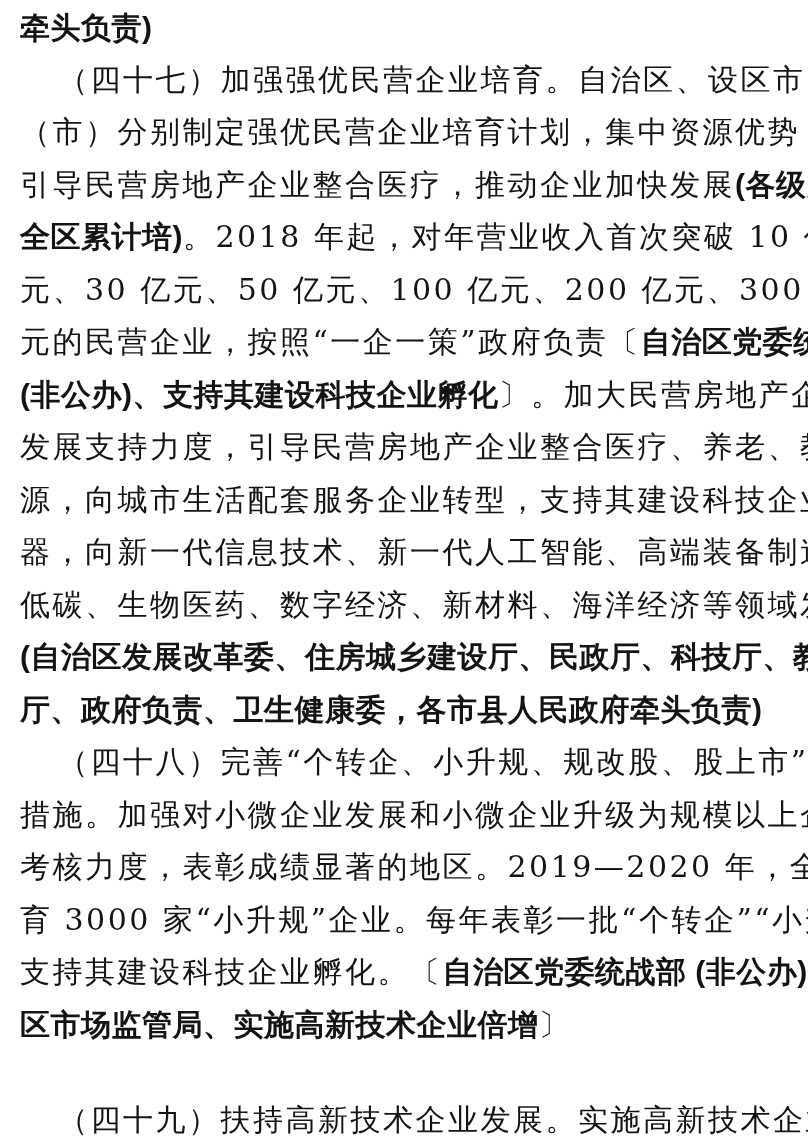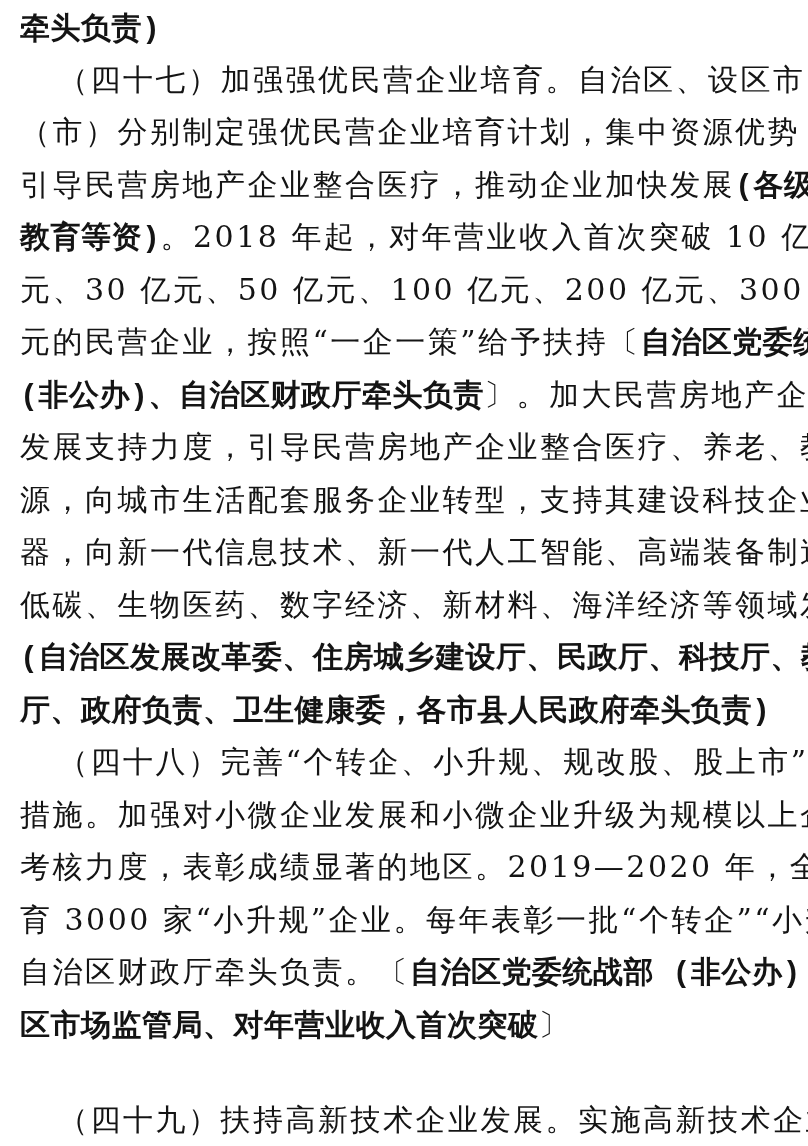--- a/index.html
+++ b/index.html
@@ -4,43 +4,43 @@
 <style>
   html, body { margin: 0; padding: 0; background: #ffffff; }
   body { width: 808px; height: 1146px; position: relative; overflow: hidden;
          font-family: "DejaVu Serif", "Liberation Serif", serif; color: #141414; }
   .page { position: absolute; left: 0; top: 0; width: 808px; height: 1146px; }
   .line { position: absolute; left: 20px; width: 772px; height: 40px;
           font-size: 30px; line-height: 40px; white-space: nowrap;
           letter-spacing: 2.5px; text-align: justify; text-align-last: justify; }
   .line.indent { left: 58px; width: 734px; }
   .line.short { text-align-last: left; }
-  .b { font-family: Liberation Mono, monospace; font-weight: bold;
+  .b { font-family: Liberation Sans, sans-serif; font-weight: bold;
        letter-spacing: 0.5px; }
 </style>
 </head>
 <body>
 
 <div class="page">
   <div id="lines">
       <div class="line short" style="top: 8px;"><span class="b">牵头负责)</span></div>
       <div class="line indent" style="top: 60px;"><span>（四十七）加强强优民营企业培育。自治区、设区市、县</span></div>
       <div class="line" style="top: 112px;"><span>（市）分别制定强优民营企业培育计划，集中资源优势，对纳入</span></div>
       <div class="line" style="top: 165px;"><span>引导民营房地产企业整合医疗，推动企业加快发展</span><span class="b">(各级党委、</span></div>
-      <div class="line" style="top: 217px;"><span class="b">教育等资)</span><span>。2018 年起，对年营业收入首次突破 10 亿元、20 亿</span></div>
+      <div class="line" style="top: 217px;"><span class="b">全区累计培)</span><span>。2018 年起，对年营业收入首次突破 10 亿元、20 亿</span></div>
       <div class="line" style="top: 270px;"><span>元、30 亿元、50 亿元、100 亿元、200 亿元、300 亿元、500 亿</span></div>
-      <div class="line" style="top: 322px;"><span>元的民营企业，按照“一企一策”给予扶持〔</span><span class="b">自治区党委统战部</span></div>
-      <div class="line" style="top: 375px;"><span class="b">(非公办)、自治区财政厅牵头负责</span><span>〕。加大民营房地产企业转型</span></div>
+      <div class="line" style="top: 322px;"><span>元的民营企业，按照“一企一策”政府负责〔</span><span class="b">自治区党委统战部</span></div>
+      <div class="line" style="top: 375px;"><span class="b">(非公办)、支持其建设科技企业孵化</span><span>〕。加大民营房地产企业转型</span></div>
       <div class="line" style="top: 427px;"><span>发展支持力度，引导民营房地产企业整合医疗、养老、教育等资</span></div>
       <div class="line" style="top: 480px;"><span>源，向城市生活配套服务企业转型，支持其建设科技企业孵化</span></div>
       <div class="line" style="top: 532px;"><span>器，向新一代信息技术、新一代人工智能、高端装备制造、绿色</span></div>
       <div class="line short" style="top: 585px;"><span>低碳、生物医药、数字经济、新材料、海洋经济等领域发展。</span></div>
       <div class="line" style="top: 637px;"><span class="b">(自治区发展改革委、住房城乡建设厅、民政厅、科技厅、教育</span></div>
       <div class="line short" style="top: 690px;"><span class="b">厅、政府负责、卫生健康委，各市县人民政府牵头负责)</span></div>
       <div class="line indent" style="top: 742px;"><span>（四十八）完善“个转企、小升规、规改股、股上市”激励</span></div>
       <div class="line" style="top: 795px;"><span>措施。加强对小微企业发展和小微企业升级为规模以上企业工作</span></div>
       <div class="line" style="top: 847px;"><span>考核力度，表彰成绩显著的地区。2019—2020 年，全区累计培</span></div>
       <div class="line" style="top: 900px;"><span>育 3000 家“小升规”企业。每年表彰一批“个转企”“小升规”</span></div>
-      <div class="line" style="top: 952px;"><span>自治区财政厅牵头负责。〔</span><span class="b">自治区党委统战部 (非公办)，自治</span></div>
-      <div class="line short" style="top: 1005px;"><span class="b">区市场监管局、对年营业收入首次突破</span><span>〕</span></div>
+      <div class="line" style="top: 952px;"><span>支持其建设科技企业孵化。〔</span><span class="b">自治区党委统战部 (非公办)，自治</span></div>
+      <div class="line short" style="top: 1005px;"><span class="b">区市场监管局、实施高新技术企业倍增</span><span>〕</span></div>
       <div class="line indent" style="top: 1100px;"><span>（四十九）扶持高新技术企业发展。实施高新技术企业倍增</span></div>
     </div>
 </div>
 
 </body></html>

